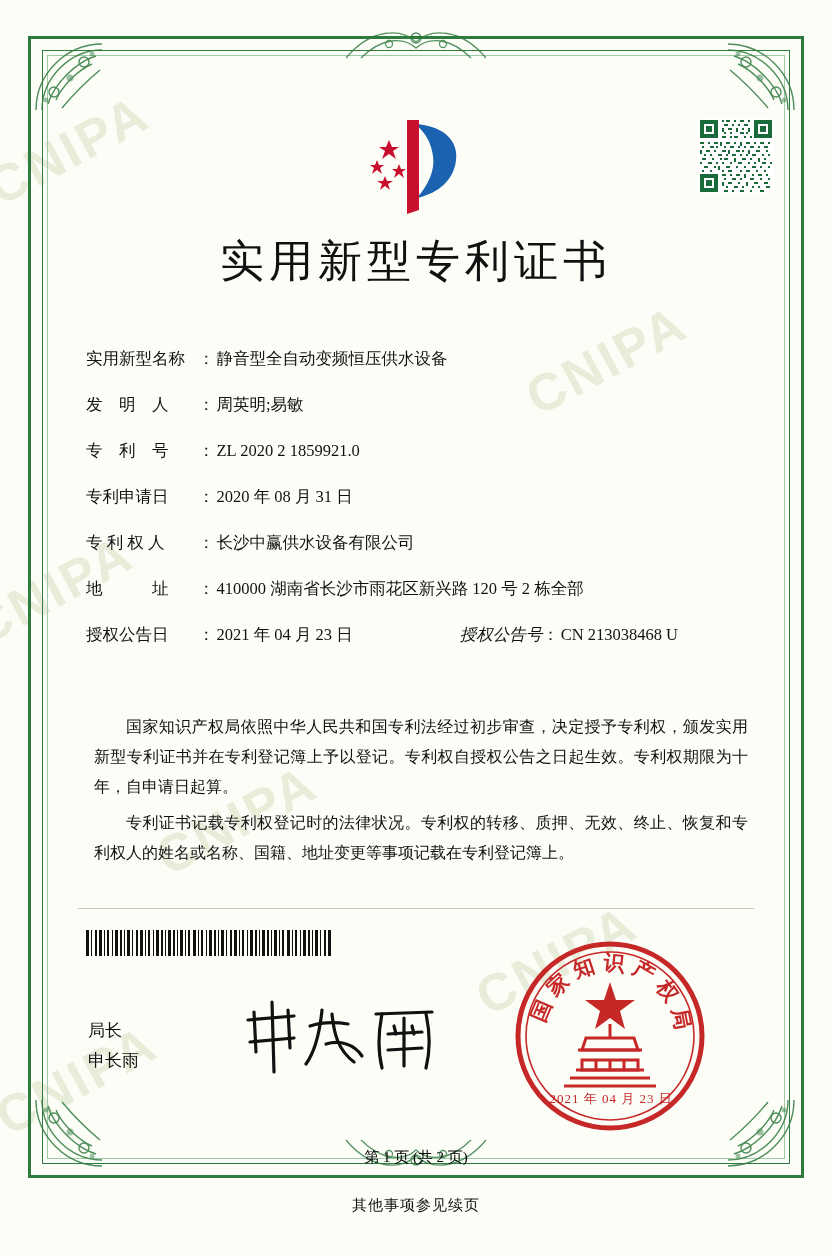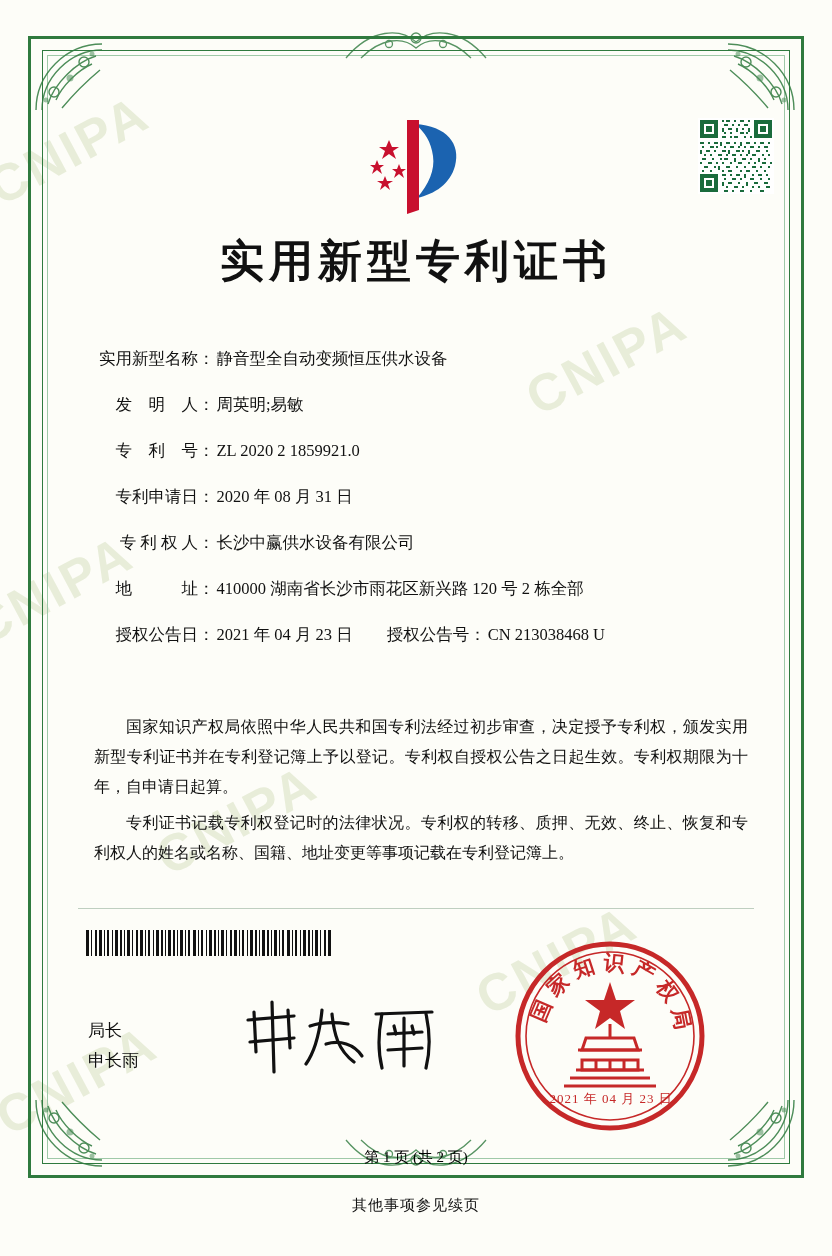--- a/index.html
+++ b/index.html
@@ -109,21 +109,21 @@
     left: 355px; top: 118px;
     width: 110px; height: 100px;
   }
 
   .title {
     position: absolute;
     left: 0; top: 232px;
     width: 832px;
     text-align: center;
     font-size: 44px;
-    font-weight: bold;
+    font-weight: normal;
     letter-spacing: 5px;
     color: #111;
     font-family: "Liberation Serif", "DejaVu Serif", serif;
   }
 
   
   .fields {
     position: absolute;
     left: 86px; top: 348px;
     width: 660px;
@@ -133,29 +133,29 @@
     align-items: baseline;
     margin-bottom: 24px;
     font-size: 16.5px;
     color: #111;
   }
   .field .lbl {
     width: 112px;
     flex: 0 0 112px;
     letter-spacing: 0px;
     white-space: nowrap;
-    text-align: right;
   }
   .field .colon { margin: 0 2px 0 0; }
   .field .val { flex: 1 1 auto; }
 
   .field.two .val { flex: 0 0 auto; }
   .field.two .lbl2 {
-    margin-left: 34px;
+    margin-left: 107px;
     white-space: nowrap;
+    font-style: italic;
   }
 
   
   .paras {
     position: absolute;
     left: 86px; top: 712px;
     width: 662px;
     font-size: 16px;
     line-height: 30px;
     color: #111;

